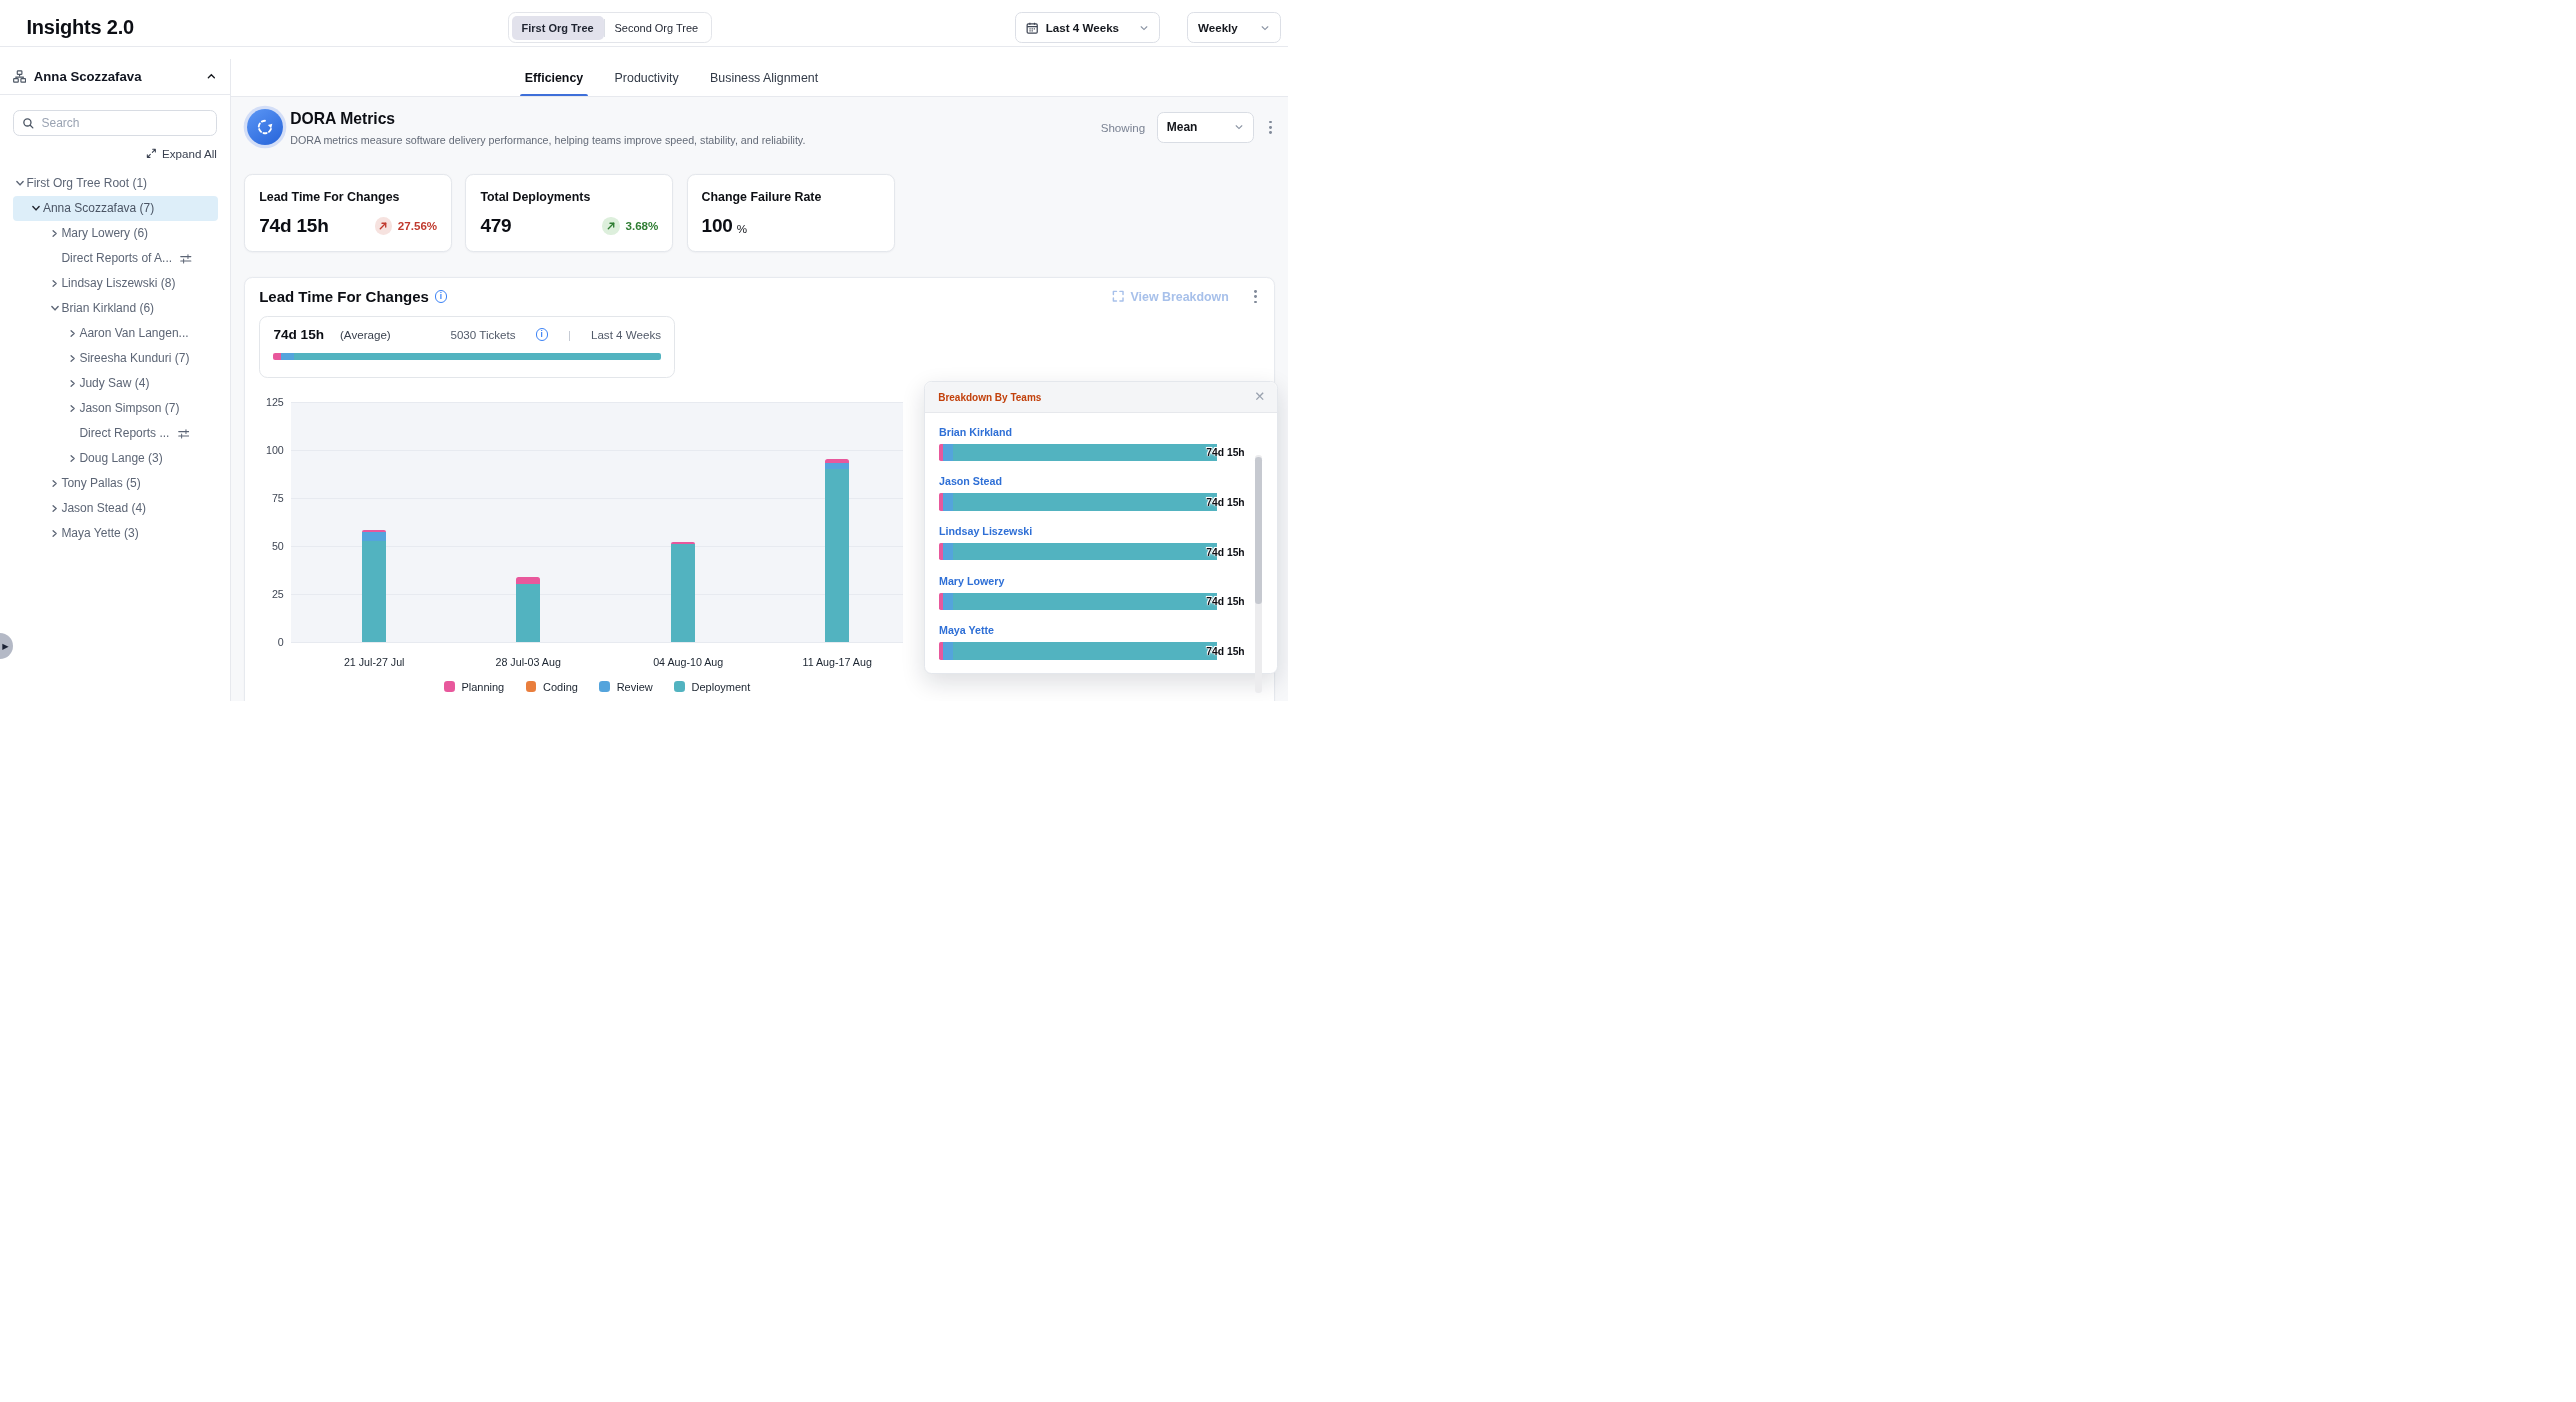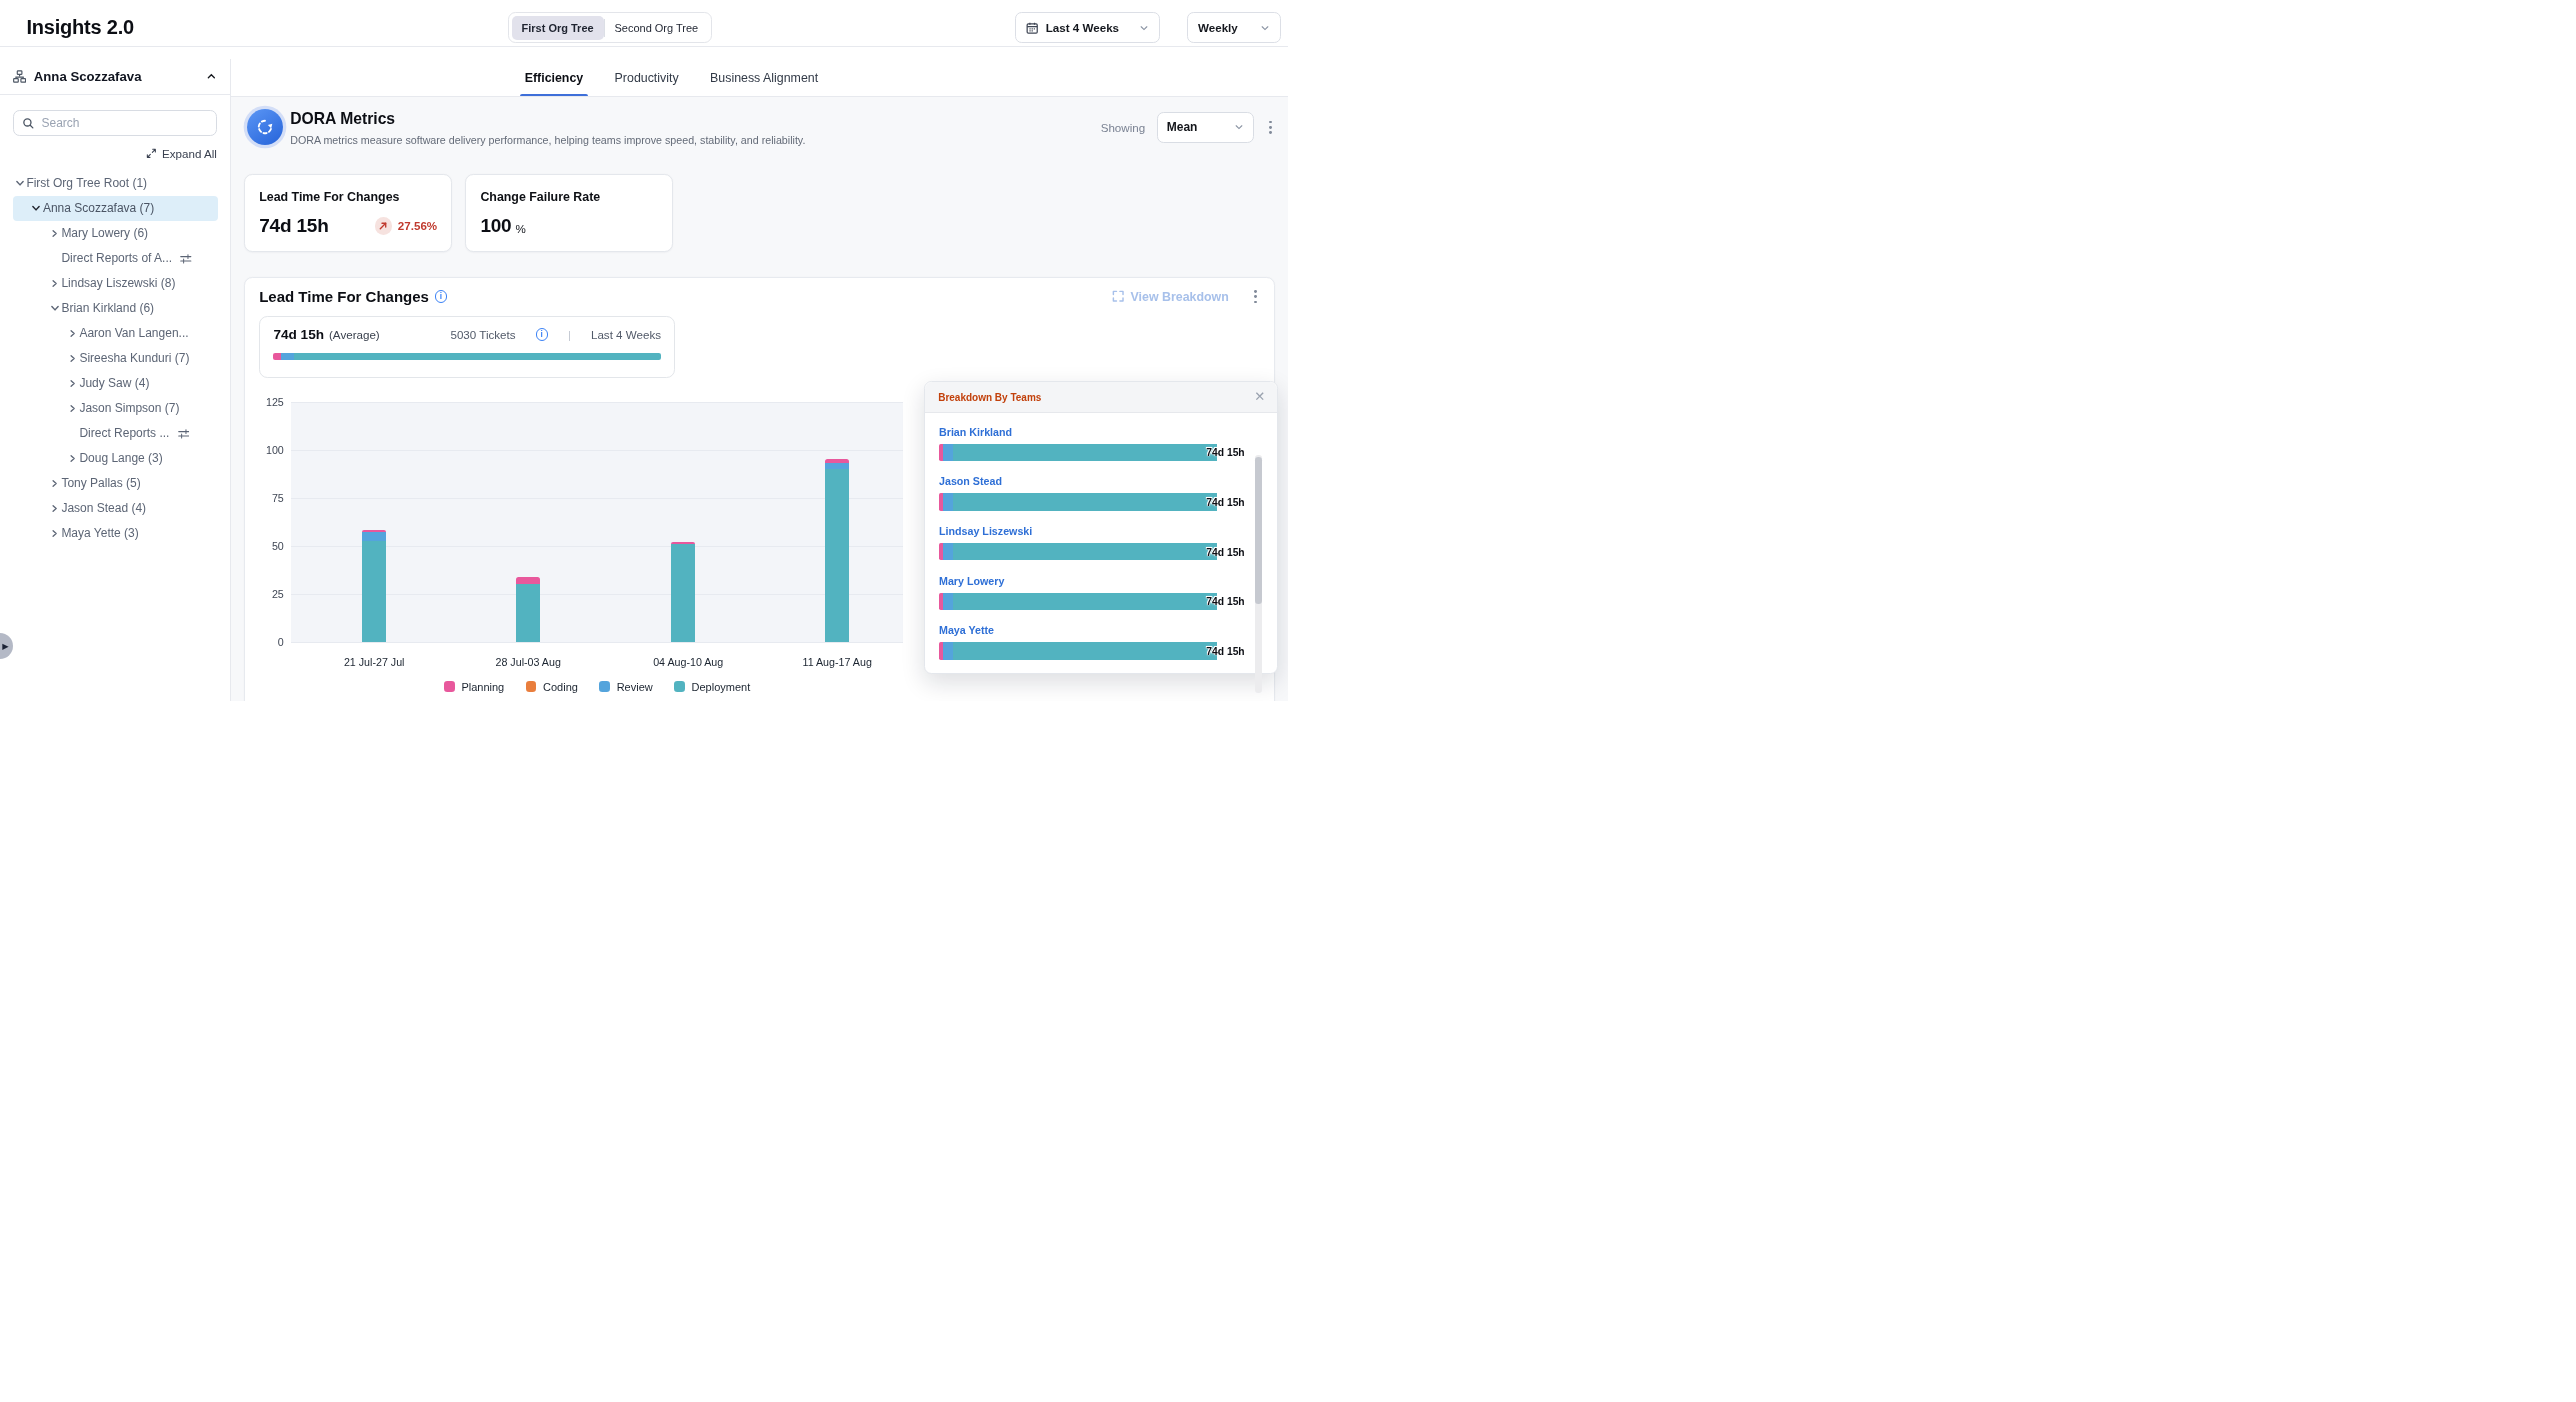--- a/index.html
+++ b/index.html
@@ -80,21 +80,21 @@
   #chart-card { position:relative; margin-top:25px; height:463px; background:#fff; border:0.8px solid #e7eaef; border-radius:8.3px; box-shadow:0 0.8px 1.7px rgba(16,24,40,.04); }
   #lt-header { position:absolute; left:14px; top:10px; right:14px; height:18px; display:flex; align-items:center; }
   #lt-title { font-size:15px; font-weight:800; color:#0c0e14; }
   .info-icon { width:12.4px; height:12.4px; border:1.2px solid #3b82f6; border-radius:50%; color:#3b82f6; font-size:8.3px; line-height:10px; text-align:center; font-weight:700; margin-left:5.8px; display:inline-block; }
   #lt-actions { margin-left:auto; display:flex; align-items:center; gap:21.5px; }
   #view-breakdown { display:flex; align-items:center; gap:6.6px; color:#a7c0ea; font-size:12.4px; font-weight:700; cursor:pointer; }
 
   #lt-summary { position:absolute; left:14px; top:38px; width:416px; height:62px; border:0.8px solid #e3e6ea; border-radius:8.3px; background:#fff; padding:10.7px 13.2px 0 13.2px; }
   #lt-sum-top { display:flex; align-items:baseline; }
   #lt-sum-value { font-size:13.6px; font-weight:800; color:#0c0e14; }
-  #lt-sum-qual { font-size:11.6px; color:#39404d; margin-left:5px; }
+  #lt-sum-qual { font-size:11.6px; color:#39404d; margin-left:16px; }
   #lt-sum-right { margin-left:auto; display:flex; gap:20px; font-size:11.6px; color:#525a69; }
   #lt-sum-right .vsep { color:#c3c8d2; }
   #lt-sum-bar { margin-top:10.7px; height:7.4px; border-radius:2.1px; overflow:hidden; display:flex; }
   #lt-sum-bar .seg { height:100%; }
 
   
   #plot { position:absolute; left:46px; top:124px; width:612px; height:240px; background:#f3f5f9; }
   .gridline { position:absolute; left:0; right:0; height:0.8px; background:#e7eaf0; }
   .ytick { position:absolute; width:33px; right:calc(100% + 7.4px); transform:translateY(-50%); text-align:right; font-size:10.7px; color:#3f4654; }
   .vbar { position:absolute; bottom:0; width:24px; display:flex; flex-direction:column-reverse; }
@@ -389,20 +389,35 @@
             <div class="m-row">
               <span class="m-value">74d 15h</span>
               <span class="delta bad">
                 <span class="d-circ">
                   <svg width="10" height="10" viewBox="0 0 14 14" fill="none" stroke="currentColor" stroke-width="1.9" stroke-linecap="round" stroke-linejoin="round">
                     <line x1="3.2" y1="10.8" x2="10.8" y2="3.2"></line>
                     <polyline points="5.6,3.2 10.8,3.2 10.8,8.4"></polyline>
                   </svg>
                 </span>
                 <span class="d-pct">27.56%</span>
+              </span>
+            </div>
+          </div>
+          <div class="metric-card">
+            <div class="m-title">Total Deployments</div>
+            <div class="m-row">
+              <span class="m-value">479</span>
+              <span class="delta good">
+                <span class="d-circ">
+                  <svg width="10" height="10" viewBox="0 0 14 14" fill="none" stroke="currentColor" stroke-width="1.9" stroke-linecap="round" stroke-linejoin="round">
+                    <line x1="3.2" y1="10.8" x2="10.8" y2="3.2"></line>
+                    <polyline points="5.6,3.2 10.8,3.2 10.8,8.4"></polyline>
+                  </svg>
+                </span>
+                <span class="d-pct">3.68%</span>
               </span>
             </div>
           </div>
           <div class="metric-card">
             <div class="m-title">Change Failure Rate</div>
             <div class="m-row">
               <span class="m-value">100</span>
               <span class="m-unit">%</span>
             </div>
           </div>

